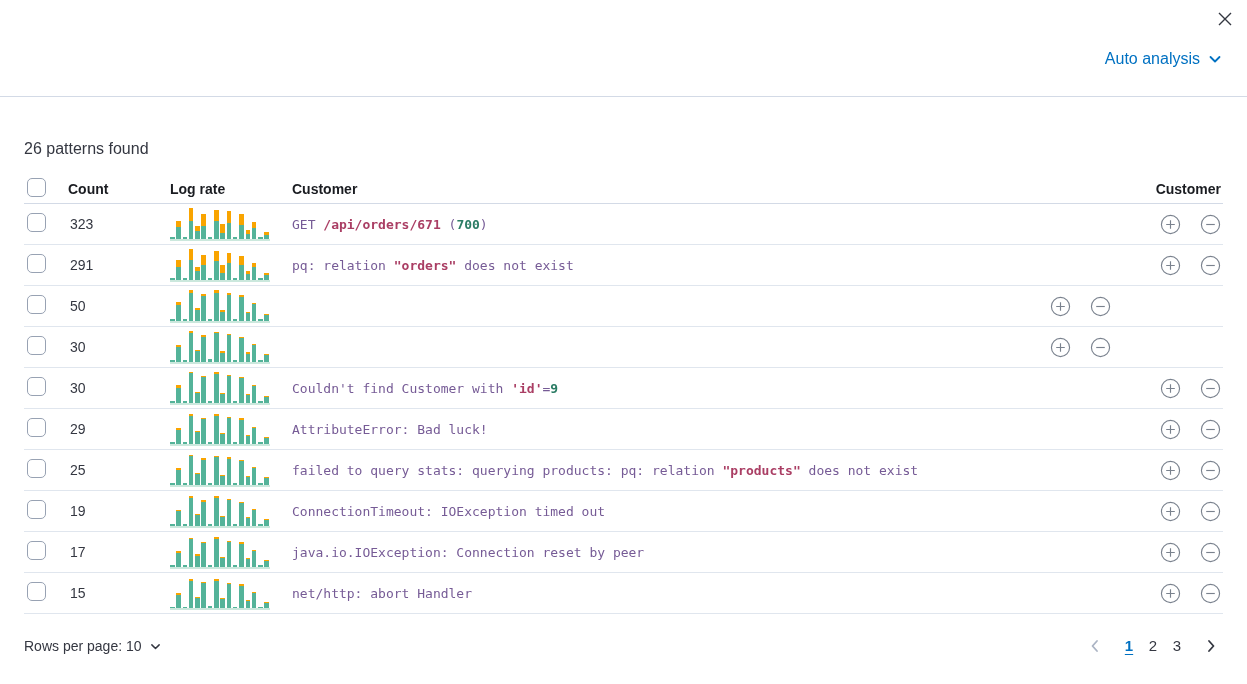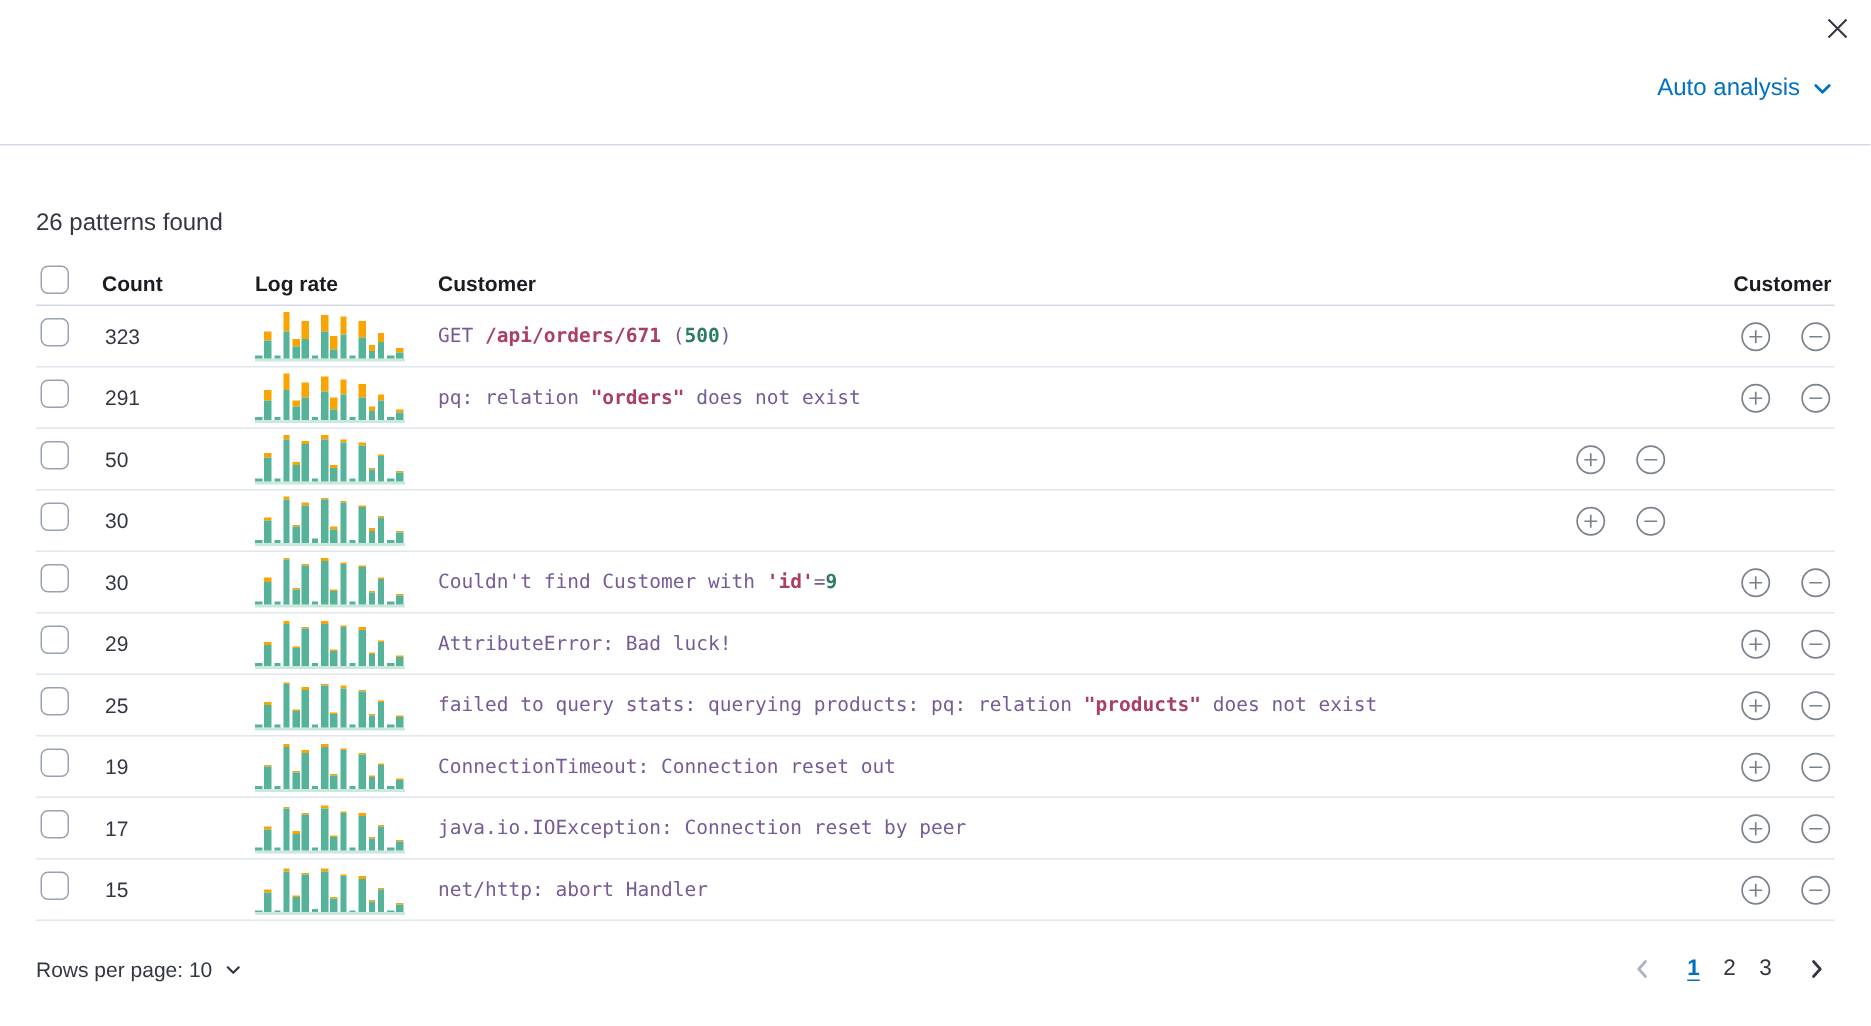--- a/index.html
+++ b/index.html
@@ -161,21 +161,21 @@
                 <div class="bar">
                   <div class="o" style="height: 0px;"></div>
                   <div class="g" style="height: 2px;"></div>
                 </div>
                 <div class="bar">
                   <div class="o" style="height: 3px;"></div>
                   <div class="g" style="height: 4px;"></div>
                 </div>
               </div>
             </div>
-    <div class="example-cell"><span class="tok-p">GET </span><span class="tok-r">/api/orders/671</span><span class="tok-p"> (</span><span class="tok-g">500</span><span class="tok-p">)</span></div>
+    <div class="example-cell"><span class="tok-p">GET </span><span class="tok-r">/api/orders/671</span><span class="tok-p"> (</span><span class="tok-g">700</span><span class="tok-p">)</span></div>
     <div class="actions-cell">
       <button class="icon-btn">
         <svg width="21" height="21" viewBox="0 0 22 22">
           <circle cx="11" cy="11" r="9.5" fill="none" stroke="currentColor" stroke-width="1.2"></circle>
           <path d="M11 6.5 V15.5 M6.5 11 H15.5" stroke="currentColor" stroke-width="1.2" fill="none"></path>
         </svg>
       </button>
       <button class="icon-btn">
         <svg width="21" height="21" viewBox="0 0 22 22">
           <circle cx="11" cy="11" r="9.5" fill="none" stroke="currentColor" stroke-width="1.2"></circle>
@@ -775,21 +775,21 @@
                 <div class="bar">
                   <div class="o" style="height: 0px;"></div>
                   <div class="g" style="height: 2px;"></div>
                 </div>
                 <div class="bar">
                   <div class="o" style="height: 1px;"></div>
                   <div class="g" style="height: 6px;"></div>
                 </div>
               </div>
             </div>
-    <div class="example-cell"><span class="tok-p">ConnectionTimeout: Connection reset out</span></div>
+    <div class="example-cell"><span class="tok-p">ConnectionTimeout: IOException timed out</span></div>
     <div class="actions-cell">
       <button class="icon-btn">
         <svg width="21" height="21" viewBox="0 0 22 22">
           <circle cx="11" cy="11" r="9.5" fill="none" stroke="currentColor" stroke-width="1.2"></circle>
           <path d="M11 6.5 V15.5 M6.5 11 H15.5" stroke="currentColor" stroke-width="1.2" fill="none"></path>
         </svg>
       </button>
       <button class="icon-btn">
         <svg width="21" height="21" viewBox="0 0 22 22">
           <circle cx="11" cy="11" r="9.5" fill="none" stroke="currentColor" stroke-width="1.2"></circle>

